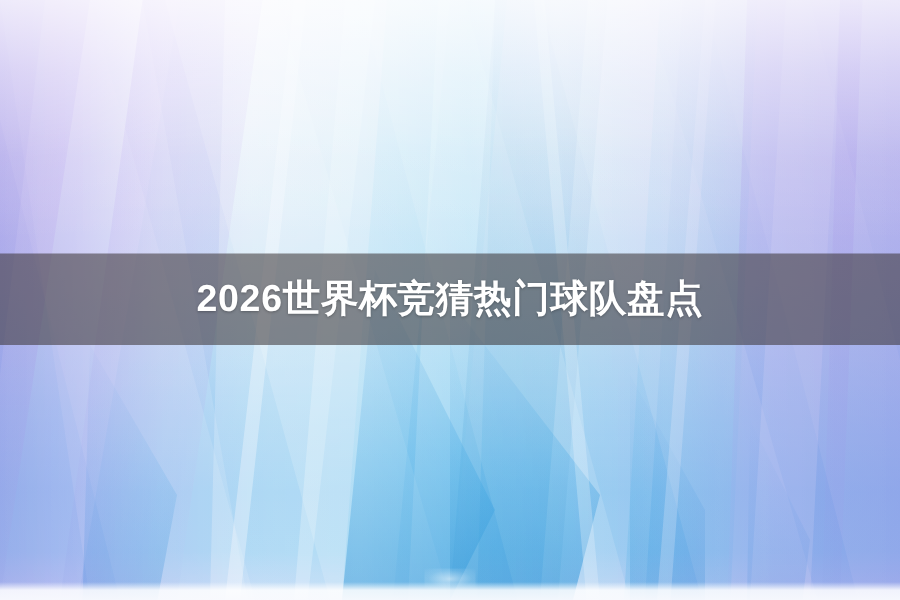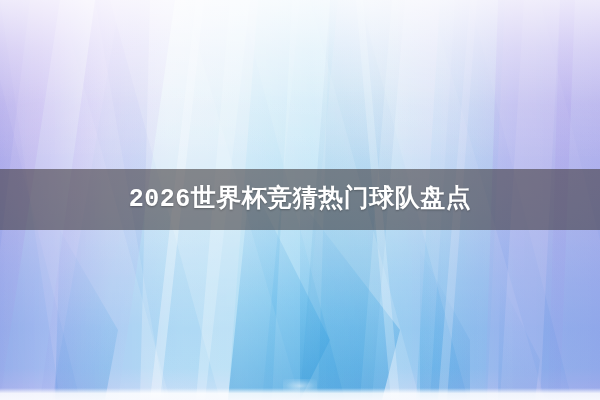--- a/index.html
+++ b/index.html
@@ -124,21 +124,21 @@
     width: 600px;
     height: 61px;
     background: rgba(58,52,54,0.56);
     display: flex;
     align-items: center;
     justify-content: center;
   }
 
   .title-text {
     color: #ffffff;
-    font-family: Liberation Mono, monospace;
+    font-family: Liberation Sans, sans-serif;
     font-size: 25px;
     font-weight: bold;
     letter-spacing: 0.5px;
     line-height: 1;
     white-space: nowrap;
     text-shadow: 0 1px 2px rgba(0,0,0,0.28);
   }
 </style>
 </head>
 <body>

